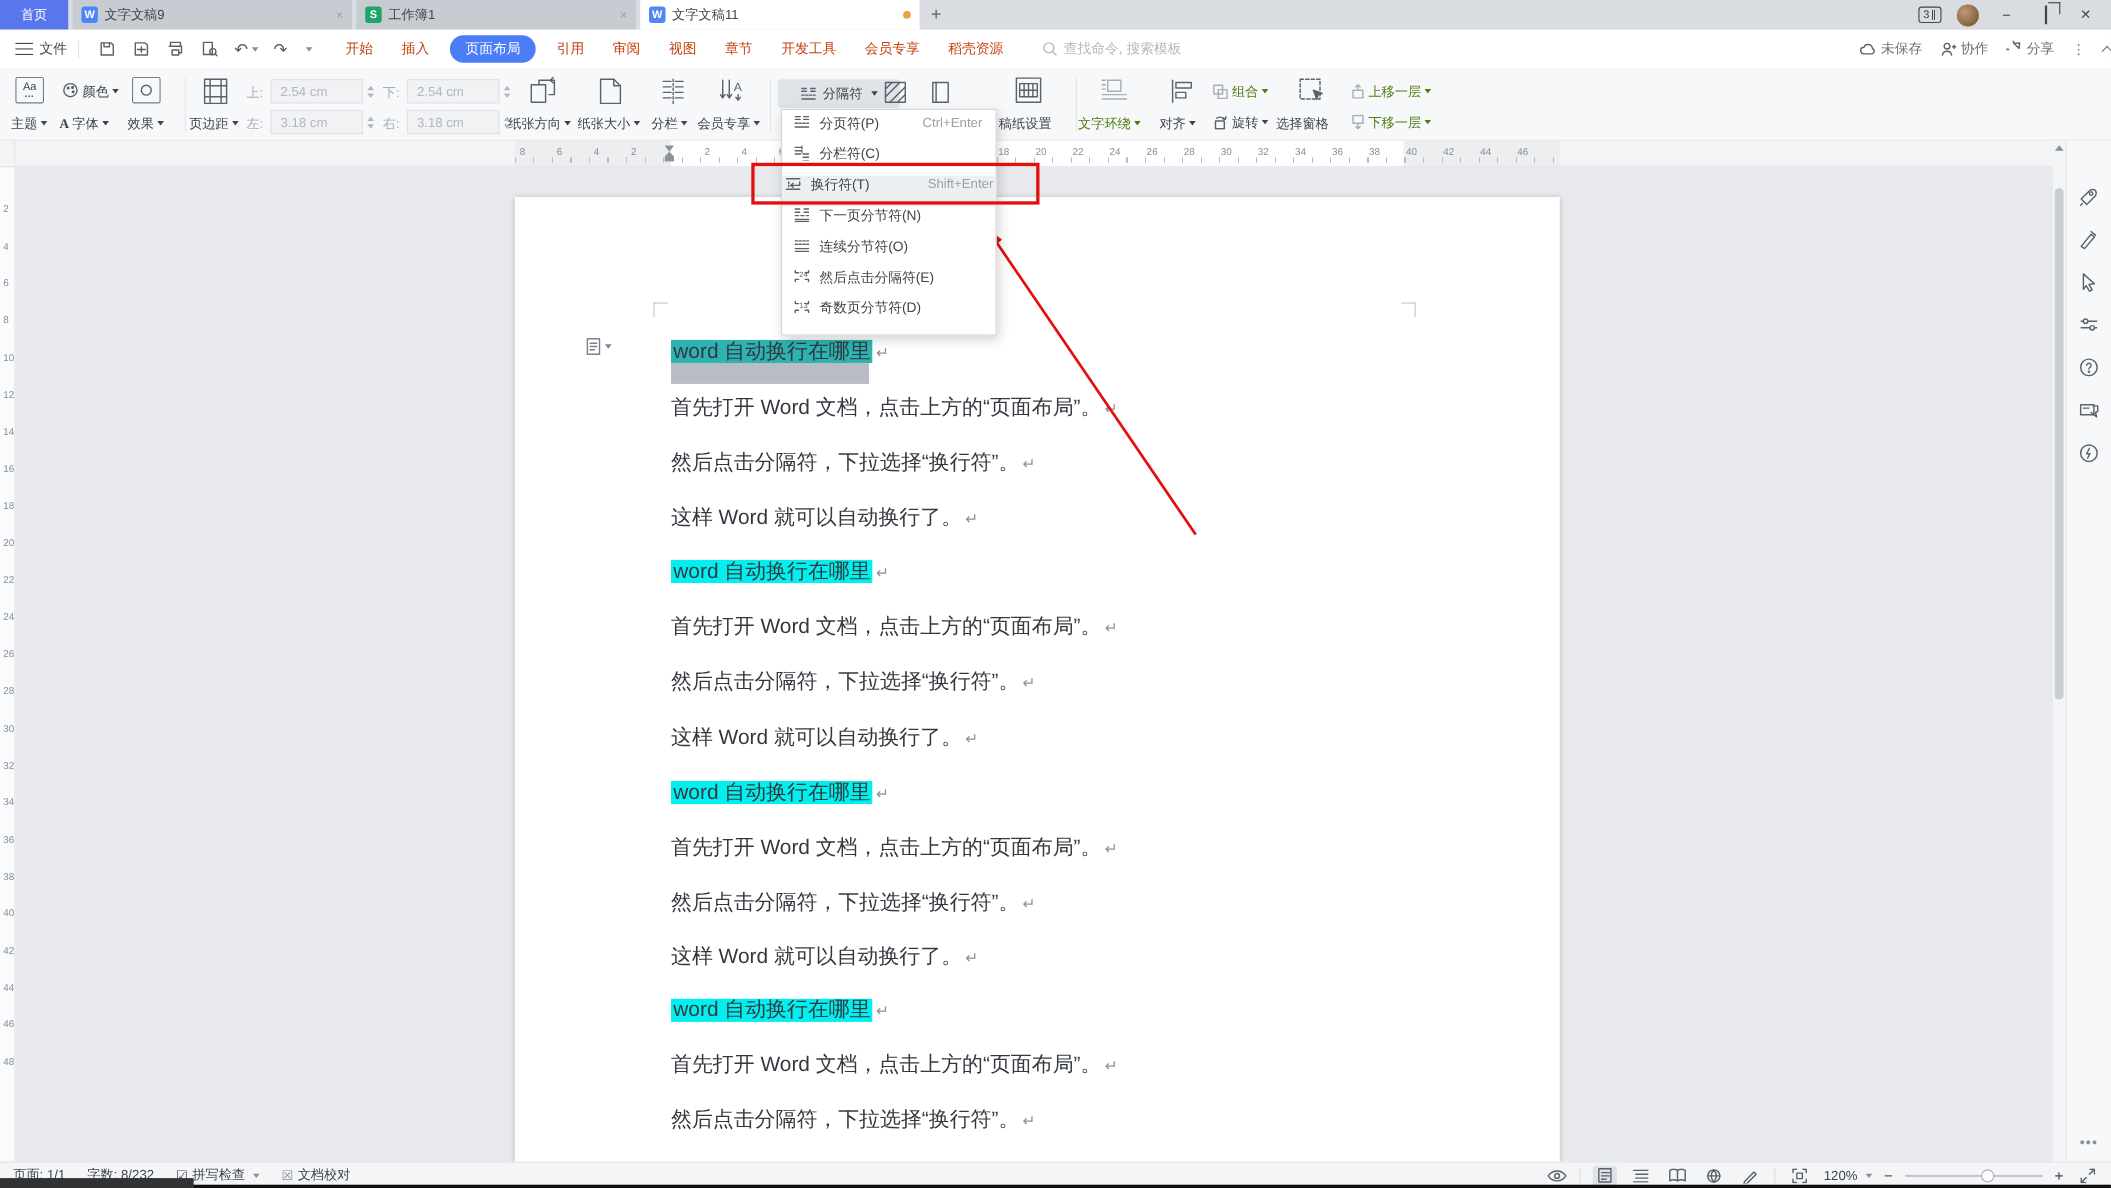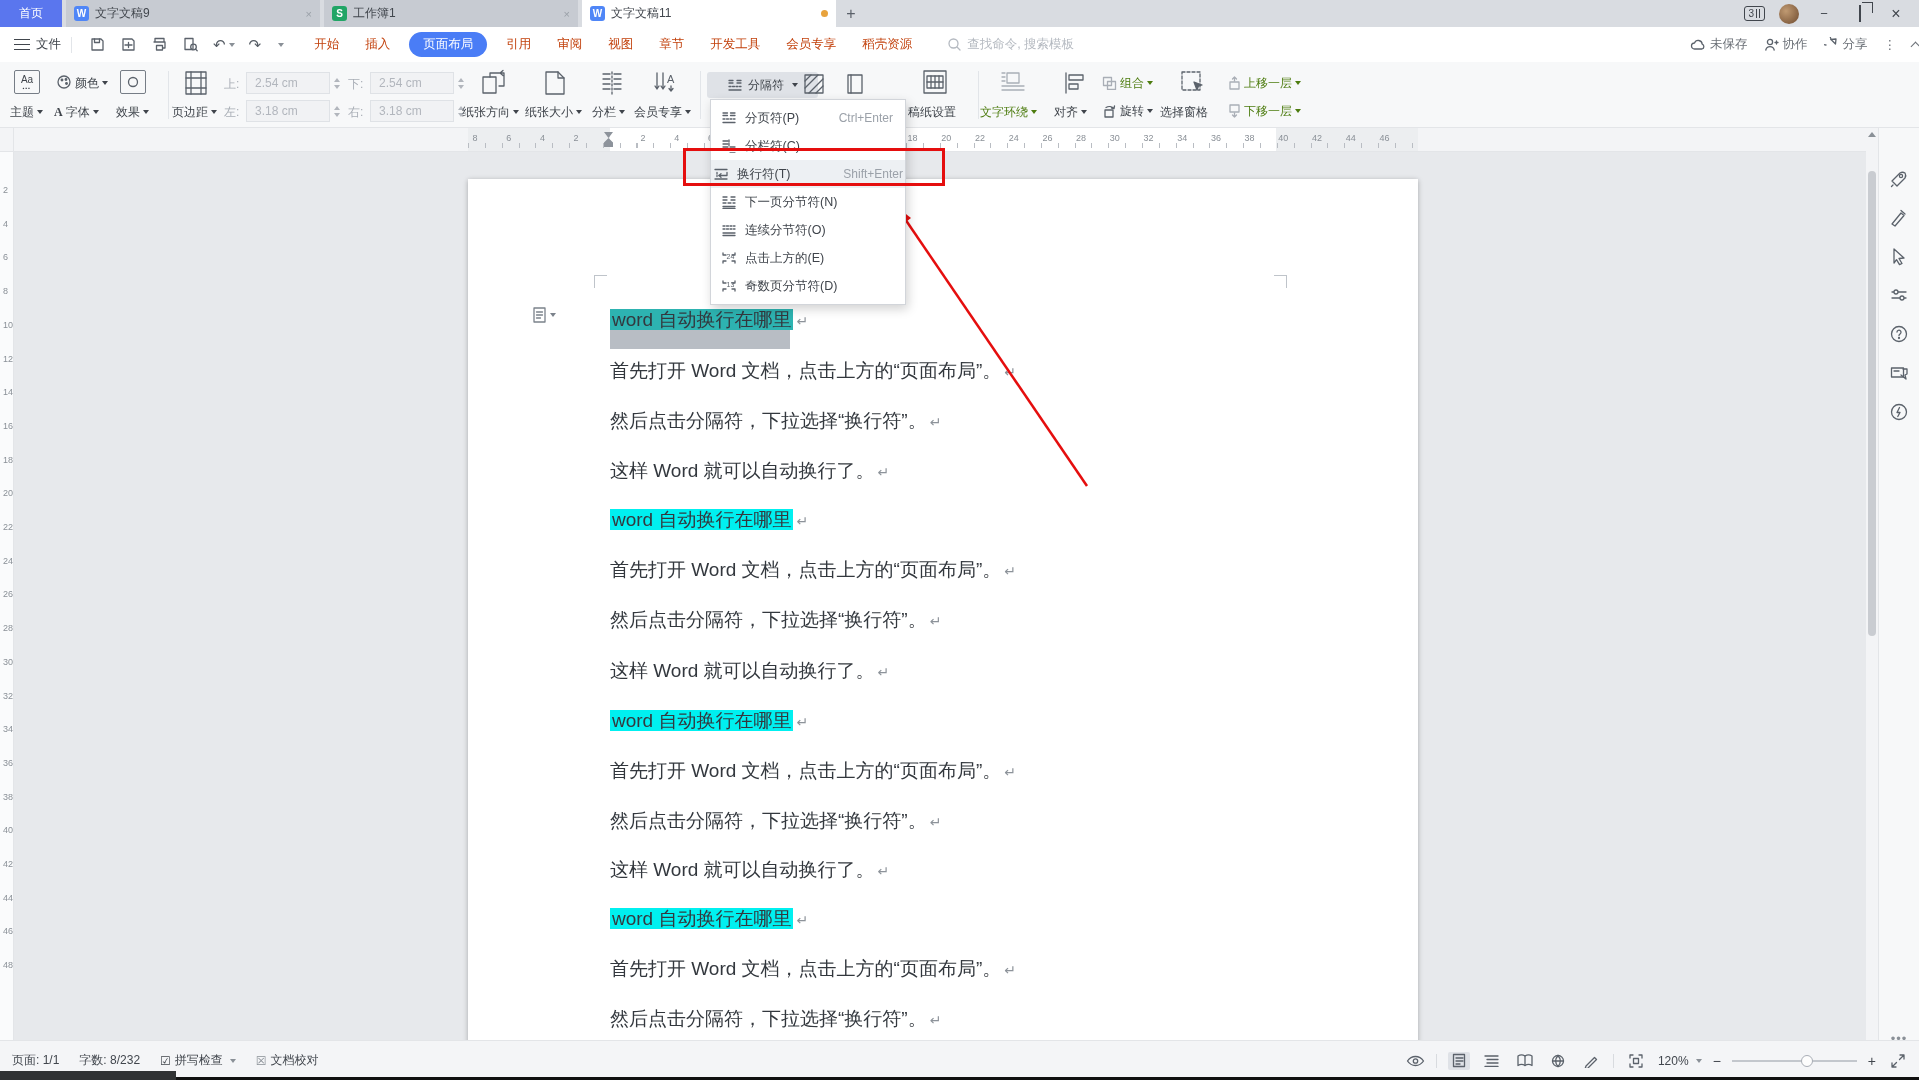--- a/index.html
+++ b/index.html
@@ -45,21 +45,21 @@
 .rlabel.dim,.spin-label.dim{color:#4d7c0f}
 .ibox{position:absolute;border:1px solid #767d86;border-radius:2px;display:flex;align-items:center;justify-content:center;background:#fff0}
 .spin-label{position:absolute;color:#a9aeb6}
 .spinbox{position:absolute;height:22px;width:84px;border:1px solid #dfe2e6;background:#f1f2f4;color:#b2b6bd;font-size:12px;display:flex;align-items:center;padding-left:8px}
 .stepper{position:absolute;width:11px;height:22px;display:flex;flex-direction:column;align-items:center;justify-content:center;gap:3px}
 .stepper i{width:0;height:0;border-left:3px solid transparent;border-right:3px solid transparent}
 .stepper i.up{border-bottom:4px solid #b2b6bd}.stepper i.dn{border-top:4px solid #b2b6bd}
 .breaks-btn{position:absolute;left:707px;top:10px;height:26px;background:#dfe2e7;border-radius:3px;display:flex;align-items:center;padding:0 20px;gap:5px}
 
 #breaks-menu{position:absolute;left:710px;top:99px;width:196px;background:#fff;border:1px solid #d2d5da;box-shadow:2px 4px 10px rgba(0,0,0,.18);padding:4px 0;z-index:70}
-.mitem{height:28px;display:flex;align-items:center;padding:0 12px 0 10px;font-size:12.5px;color:#3f444b;gap:8px}
+.mitem{height:28px;display:flex;padding:0 12px 0 10px;font-size:12.5px;color:#3f444b;gap:8px}
 .mitem.hl{background:#edf0f3}
 .mitem .shortcut{margin-left:auto;color:#9ba1a9;font-size:12px}
 #red-box{position:absolute;left:683px;top:148px;width:262px;height:38px;border:3px solid #e50e0e;z-index:80}
 
 #ruler-h{position:absolute;top:128px;left:0;width:100%;height:24px;background:#f3f4f6;border-bottom:1px solid #e3e5e8;z-index:5}
 #rh-page{position:absolute;left:468px;top:0;width:950px;height:23px;background:#eceef0}
 #rh-text{position:absolute;left:142px;top:0;width:666px;height:23px;background:#fff}
 .rticks{position:absolute;left:0;bottom:3px;width:950px;height:5px;background:repeating-linear-gradient(90deg,#b9bdc3 0 1px,transparent 1px 16.85px)}
 .rnum{position:absolute;top:5px;font-size:9px;color:#8a9097;transform:translateX(-50%)}
 #ruler-v .rnum{transform:translateY(-50%);left:3px;top:auto}
@@ -77,21 +77,21 @@
 .sel-strip{position:absolute;left:142px;top:151px;width:180px;height:19px;background:#b8bdc4}
 .style-btn{position:absolute;left:64px;top:128px;display:flex;align-items:center;color:#7b828b}
 #arrow-svg{position:absolute;left:0;top:0;width:1919px;height:1080px;pointer-events:none;z-index:65}
 
 #scroll-v{position:absolute;top:128px;right:41px;width:12px;bottom:24px;background:#f3f4f6;z-index:5}
 #scroll-v .sthumb{position:absolute;top:43px;left:2px;width:8px;height:465px;background:#c9ccd1;border-radius:4px}
 #scroll-v .sarrow{position:absolute;top:4px;left:2px;width:0;height:0;border-left:4px solid transparent;border-right:4px solid transparent;border-bottom:5px solid #8a9097}
 #side-panel{position:absolute;top:128px;right:0;width:41px;bottom:24px;background:#f7f8f9;border-left:1px solid #e3e5e8;display:flex;flex-direction:column;align-items:center;padding-top:40px;gap:19px;z-index:5}
 #side-panel .dots{margin-top:auto;margin-bottom:10px;color:#8a9097;font-size:13px;letter-spacing:1px}
 
-#statusbar{position:absolute;bottom:0;left:0;width:100%;height:40px;background:#f4f5f7;border-top:1px solid #e3e5e8;display:flex;align-items:center;font-size:12px;color:#41464d;z-index:10}
+#statusbar{position:absolute;bottom:0;left:0;width:100%;height:24px;background:#f4f5f7;border-top:1px solid #e3e5e8;display:flex;align-items:center;font-size:12px;color:#41464d;z-index:10}
 .sb-left{display:flex;align-items:center;gap:20px;padding-left:12px}
 .sb-item{display:flex;align-items:center;gap:4px}
 .sb-right{margin-left:auto;display:flex;align-items:center;gap:11px;padding-right:10px}
 .view-ic{width:22px;height:18px;display:flex;align-items:center;justify-content:center;border-radius:2px}
 .view-ic.active{background:#dfe2e7}
 .slider-track{width:125px;height:2px;background:#c3c7cd;position:relative}
 .slider-knob{position:absolute;left:55%;top:-5px;width:12px;height:12px;border-radius:50%;background:#fdfdfd;border:1px solid #a9aeb6}
 .sb-div{width:1px;height:14px;background:#d8dbdf}
 #task-strip{position:absolute;bottom:0;left:0;width:100%;height:3px;background:#101010;z-index:20}
 #task-block{position:absolute;bottom:0;left:0;width:176px;height:9px;background:#303234;z-index:21}
@@ -492,21 +492,21 @@
         <path d="M2 10h12M2 12.5h12"></path>
       </svg>
     <span>连续分节符(O)</span>
       <span class="shortcut"></span>
   </div>
   <div class="mitem">
     <svg class="ic" width="16" height="14">
         <path d="M2 4h3M2 4v-2M11 4h3M14 4v-2M2 10h3M2 10v2M11 10h3M14 10v2"></path>
         <text x="5.5" y="8" font-size="7" stroke="none" fill="#5b626b">24</text>
       </svg>
-    <span>点击上方的(E)</span>
+    <span>然后点击分隔符(E)</span>
       <span class="shortcut"></span>
   </div>
   <div class="mitem">
     <svg class="ic" width="16" height="14">
         <path d="M2 4h3M2 4v-2M11 4h3M14 4v-2M2 10h3M2 10v2M11 10h3M14 10v2"></path>
         <text x="5.5" y="8" font-size="7" stroke="none" fill="#5b626b">13</text>
       </svg>
     <span>奇数页分节符(D)</span>
       <span class="shortcut"></span>
   </div>

